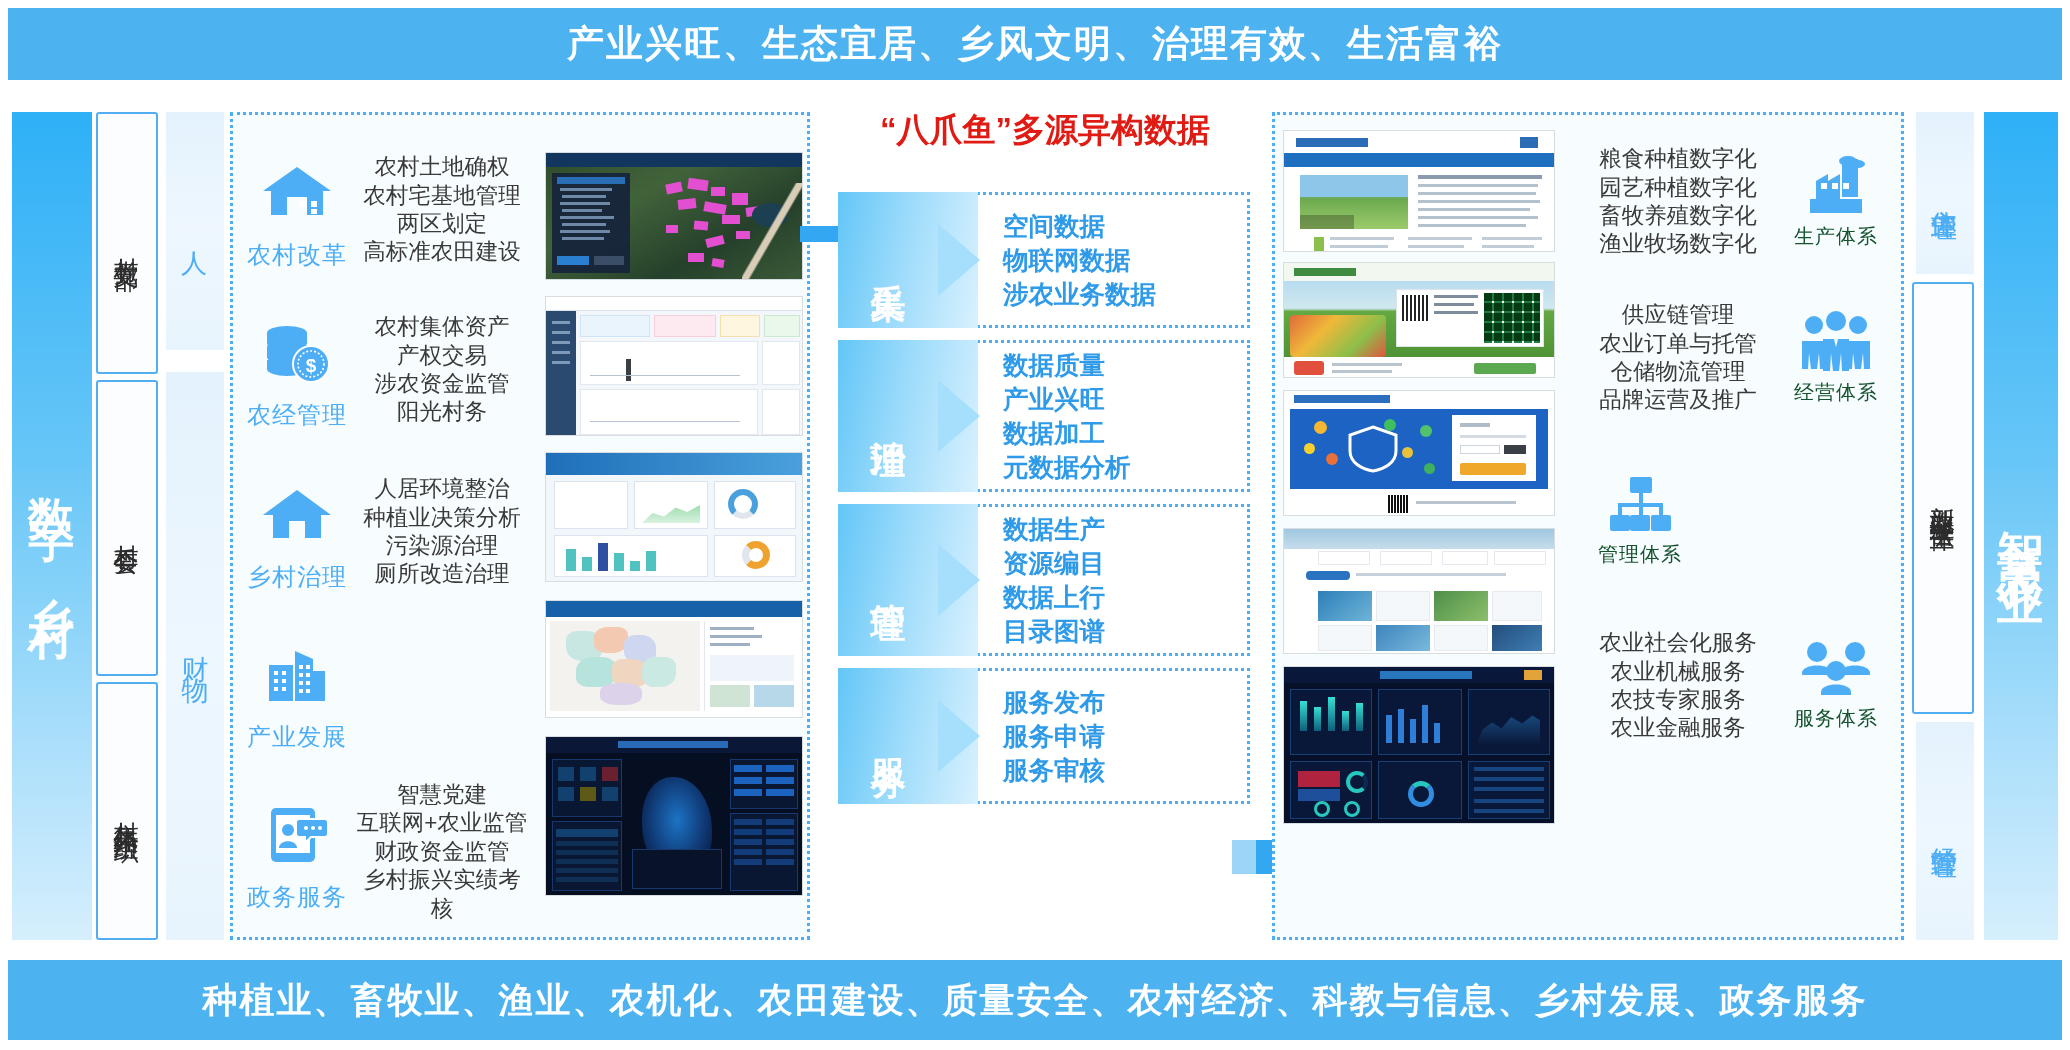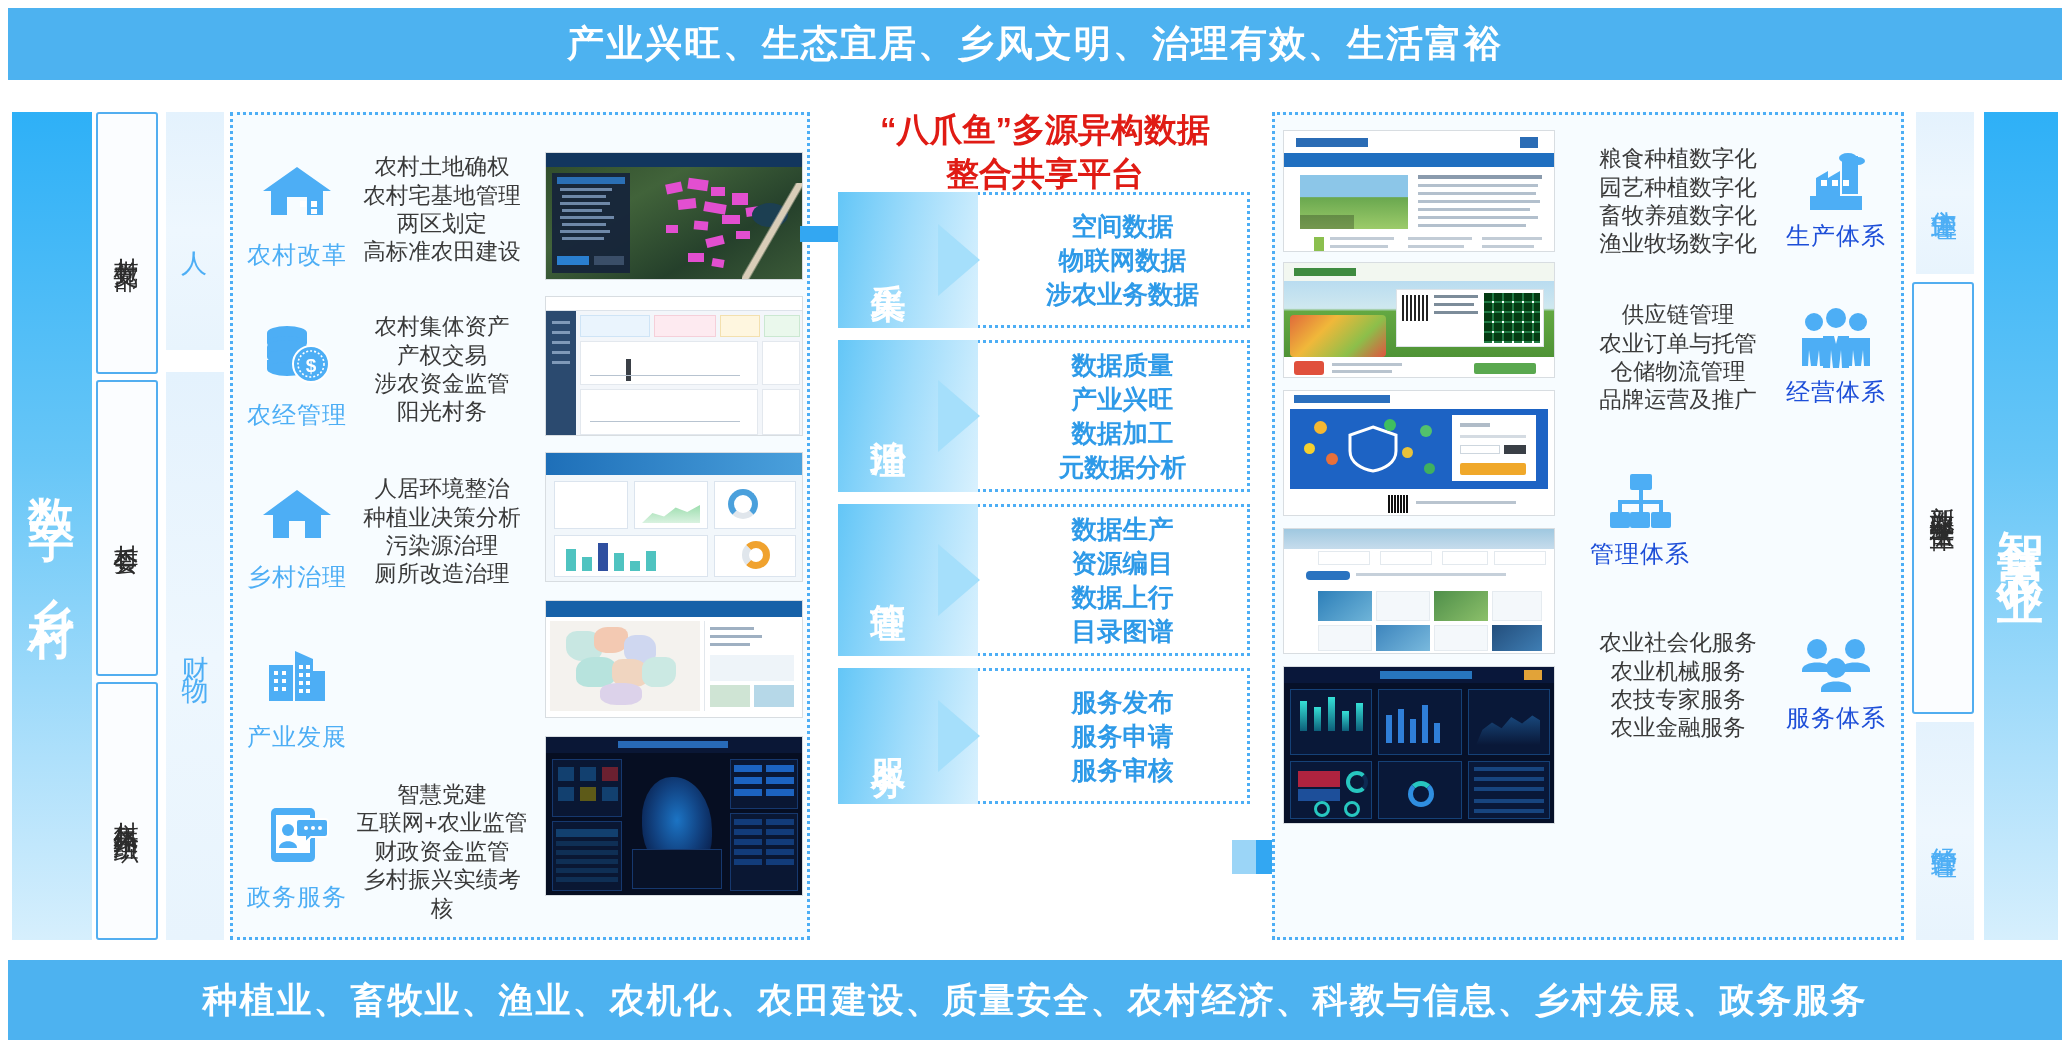--- a/index.html
+++ b/index.html
@@ -81,21 +81,21 @@
   }
   .thumb .inner { position:absolute; inset:0; }
 
   
   #center-title {
     position: absolute; text-align: center; color: #e01b14;
     font-weight: bold; font-size: 33px; line-height: 1.32;
   }
 
   
-  .stage { position: absolute; text-align: center; }
+  .stage { position: absolute; }
   .stage .dash {
     position:absolute; inset:0;
     border: 3px dotted #4daef5; background: #ffffff;
   }
   .stage .chev {
     position: absolute; left: 0; top: 0; height: 100%; width: 140px;
     background: linear-gradient(100deg, #63c6f7 0%, #9fdcfb 48%, #d9f1fe 100%);
     display:flex; align-items:center; justify-content:flex-start;
   }
   .stage .chevpoint {
@@ -115,21 +115,21 @@
     display:flex; flex-direction:column; justify-content:center;
     color: #2e9ae8; font-size: 25.5px; font-weight: bold; line-height: 1.34;
   }
 
   
   .rfeat { position: absolute; display:flex; align-items:center; }
   .rfeat .lines {
     flex:1; text-align:center; color:#3a3a3a; font-size: 22.5px; line-height: 1.26;
   }
   .rfeat .icowrap { display:flex; flex-direction:column; align-items:center; width: 120px; flex:0 0 120px;}
-  .rfeat .icolabel { color:#1d4ed8; font-size: 24px; margin-top: 2px; letter-spacing:1px;}
+  .rfeat .icolabel { color:#14532d; font-size: 20px; margin-top: 2px; letter-spacing:1px;}
 
   
   .conn { position:absolute; }
 </style>
 </head>
 <body>
 
 <div id="root">
 
   <div class="banner" id="top-banner">
@@ -419,21 +419,20 @@
       <div style="position:absolute;left:10px;top:131px;width:62px;height:5px;background:#0f2f55;"></div>
       <div style="position:absolute;left:10px;top:140px;width:62px;height:5px;background:#0f2f55;"></div>
       <div style="position:absolute;left:86px;top:112px;width:90px;height:40px;border:1px solid #16386e;background:#081228;"></div>
     </div>
   </div>
 
   <div class="conn" style="left:800px; top:226px; width:40px; height:16px; background:#33a7f2;"></div>
 
   <div id="center-title" style="left:845px; top:108px; width:400px;">
     <div>“八爪鱼”多源异构数据</div>
-    <div>整合共享平台</div>
   </div>
 
   <div class="stage" style="left:838px; top:192px; width:412px; height:136px;">
     <div class="dash"></div>
     <div class="chev">
       <div class="chevpoint"></div>
       <div class="chevtext">采集</div>
     </div>
     <div class="items">
       <div>空间数据</div>

